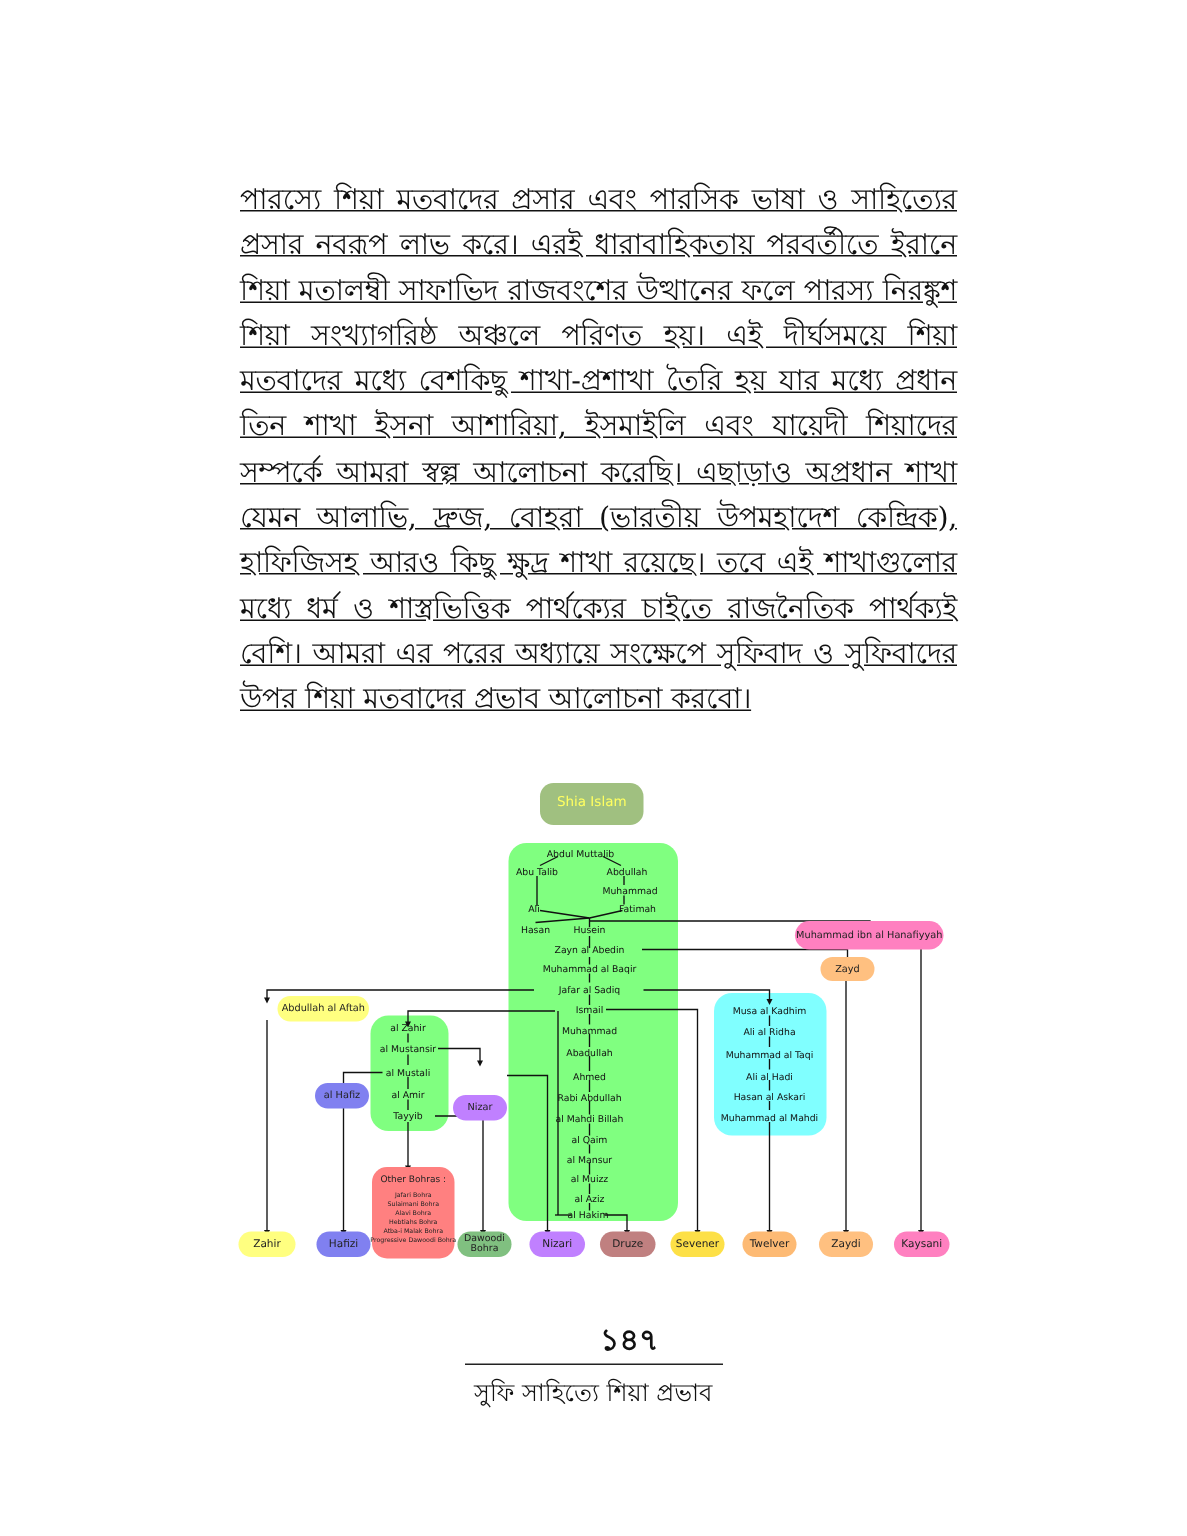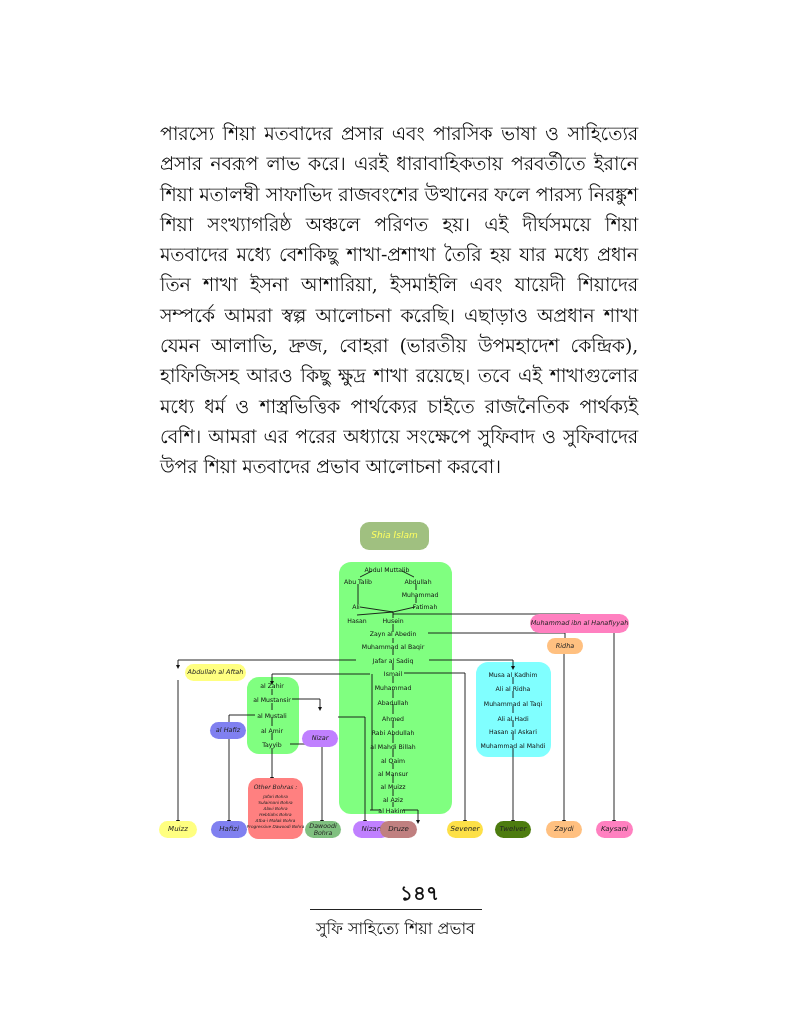--- a/index.html
+++ b/index.html
@@ -1,20 +1,20 @@
 <!DOCTYPE html>
 <html><head>
 <meta charset="utf-8">
 <style>
   html,body{margin:0;padding:0;background:#fff;}
   body{width:791px;height:1024px;position:relative;overflow:hidden;font-family:"DejaVu Sans",sans-serif;color:#111;}
   .para{position:absolute;left:160px;top:118px;width:478px;font-family:"DejaVu Serif",serif;font-size:19px;line-height:30.3px;text-align:justify;text-align-last:left;letter-spacing:-0.2px;}
-  .para p{margin:0;}
+  .para p{margin:0;text-decoration:underline;}
   .diagram{position:absolute;left:0;top:0;width:791px;height:1024px;}
-  .node{position:absolute;display:flex;align-items:center;justify-content:center;text-align:center;border-radius:10px;font-family:"DejaVu Sans",sans-serif;color:#222;white-space:nowrap;box-sizing:border-box;line-height:1.05;font-style:italic;}
+  .node{position:absolute;display:flex;align-items:center;justify-content:center;text-align:center;border-radius:10px;font-family:"DejaVu Sans",sans-serif;color:#222;white-space:nowrap;box-sizing:border-box;line-height:1.05;}
   .lbl{position:absolute;font-family:"DejaVu Sans",sans-serif;font-size:6.2px;color:#111;white-space:nowrap;transform:translateX(-50%);}
   .box{position:absolute;border-radius:12px;}
   .leaf{font-size:7px;height:17px;border-radius:9px;}
   .pagenum{position:absolute;left:0;width:791px;top:878px;text-align:center;font-family:"DejaVu Serif",serif;font-size:20px;font-weight:bold;margin-left:24px;}
   .rule{position:absolute;left:310px;top:909px;width:172px;height:1px;background:#222;}
   .footer{position:absolute;left:0;width:791px;top:916px;text-align:center;font-family:"DejaVu Serif",serif;font-size:16px;}
   svg.lines{position:absolute;left:0;top:0;}
   .bohra-list{font-size:4.2px;line-height:6px;}
 </style>
 </head>
@@ -159,41 +159,41 @@
   <span class="lbl" style="left:272px;top:741px;">Tayyib</span>
 
   <span class="lbl" style="left:513px;top:671px;">Musa al Kadhim</span>
   <span class="lbl" style="left:513px;top:685px;">Ali al Ridha</span>
   <span class="lbl" style="left:513px;top:700px;">Muhammad al Taqi</span>
   <span class="lbl" style="left:513px;top:715px;">Ali al Hadi</span>
   <span class="lbl" style="left:513px;top:728px;">Hasan al Askari</span>
   <span class="lbl" style="left:513px;top:742px;">Muhammad al Mahdi</span>
 
   <div class="node" style="left:530px;top:614px;width:99px;height:19px;background:#ff80c0;font-size:6.5px;">Muhammad ibn al Hanafiyyah</div>
-  <div class="node" style="left:547px;top:638px;width:36px;height:16px;background:#ffc080;font-size:6.5px;">Ridha</div>
+  <div class="node" style="left:547px;top:638px;width:36px;height:16px;background:#ffc080;font-size:6.5px;">Zayd</div>
   <div class="node" style="left:157px;top:664px;width:61px;height:17px;background:#ffff80;font-size:6.5px;margin-left:28px;">Abdullah al Aftah</div>
   <div class="node" style="left:302px;top:730px;width:36px;height:17px;background:#c080ff;font-size:6.5px;">Nizar</div>
   <div class="node" style="left:210px;top:722px;width:36px;height:17px;background:#8080f0;font-size:6.5px;">al Hafiz</div>
 
   <div class="node" style="left:248px;top:778px;width:55px;height:61px;background:#ff8080;flex-direction:column;justify-content:flex-start;padding-top:6px;">
     <div style="font-size:6px;margin-bottom:4px;">Other Bohras :</div>
     <div class="bohra-list">Jafari Bohra</div>
     <div class="bohra-list">Sulaimani Bohra</div>
     <div class="bohra-list">Alavi Bohra</div>
     <div class="bohra-list">Hebtiahs Bohra</div>
     <div class="bohra-list">Atba-i Malak Bohra</div>
     <div class="bohra-list">Progressive Dawoodi Bohra</div>
   </div>
 
-  <div class="node leaf" style="left:159px;top:821px;width:38px;background:#ffff80;">Muizz</div>
+  <div class="node leaf" style="left:159px;top:821px;width:38px;background:#ffff80;">Zahir</div>
   <div class="node leaf" style="left:211px;top:821px;width:36px;background:#8080f0;">Hafizi</div>
   <div class="node leaf" style="left:305px;top:821px;width:36px;background:#80c080;white-space:normal;font-size:6.3px;">Dawoodi Bohra</div>
   <div class="node leaf" style="left:353px;top:821px;width:37px;background:#c080ff;">Nizari</div>
-  <div class="node leaf" style="left:380px;top:821px;width:37px;background:#c08080;">Druze</div>
+  <div class="node leaf" style="left:400px;top:821px;width:37px;background:#c08080;">Druze</div>
   <div class="node leaf" style="left:447px;top:821px;width:36px;background:#fde047;">Sevener</div>
-  <div class="node leaf" style="left:495px;top:821px;width:36px;background:#4d7c0f;">Twelver</div>
+  <div class="node leaf" style="left:495px;top:821px;width:36px;background:#fdba74;">Twelver</div>
   <div class="node leaf" style="left:546px;top:821px;width:36px;background:#ffc080;">Zaydi</div>
   <div class="node leaf" style="left:596px;top:821px;width:37px;background:#ff80c0;">Kaysani</div>
 </div>
 
 <div class="pagenum">১৪৭</div>
 <div class="rule"></div>
 <div class="footer">সুফি সাহিত্যে শিয়া প্রভাব</div>
 
 </body></html>

